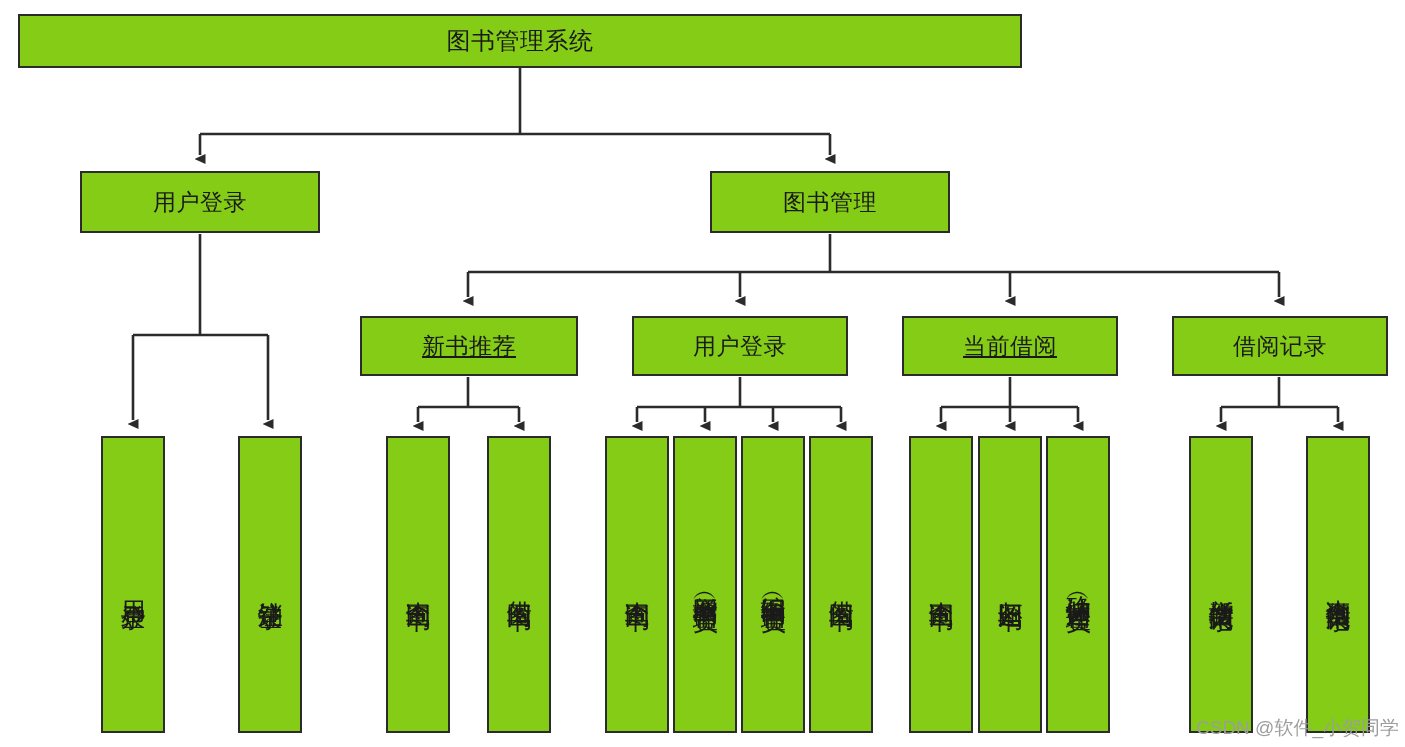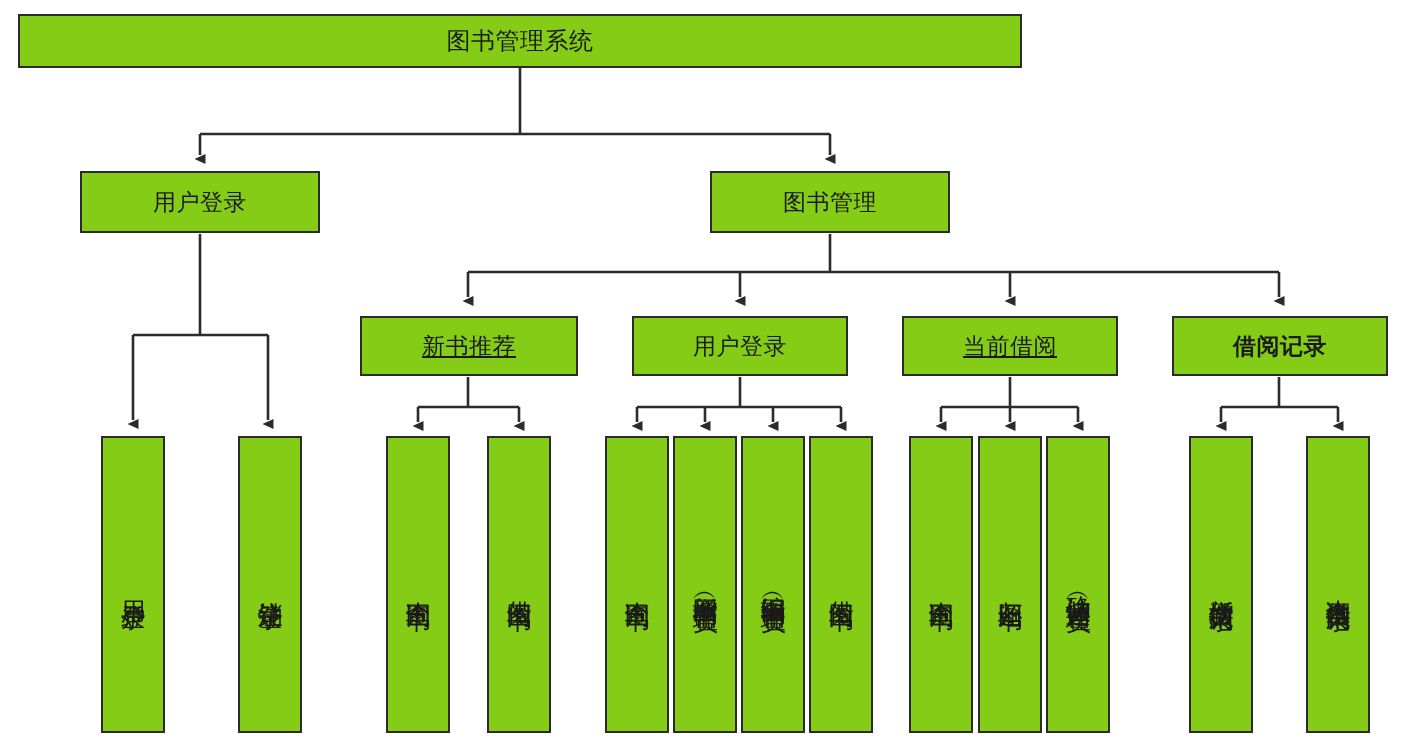--- a/index.html
+++ b/index.html
@@ -142,21 +142,21 @@
 
   <div class="node horiz" style="left:360px; top:316px; width:218px; height:60px;text-decoration:underline;">
     <span class="label">新书推荐</span>
   </div>
   <div class="node horiz" style="left:632px; top:316px; width:216px; height:60px;">
     <span class="label">用户登录</span>
   </div>
   <div class="node horiz" style="left:902px; top:316px; width:216px; height:60px;text-decoration:underline;">
     <span class="label">当前借阅</span>
   </div>
-  <div class="node horiz" style="left:1172px; top:316px; width:216px; height:60px;font-weight:bold;">
+  <div class="node horiz" style="left:1172px; top:316px; width:216px; height:60px;">
     <span class="label">借阅记录</span>
   </div>
 
   <div class="node vert" style="left:101px; top:436px; width:64px; height:297px;">
     <span class="label">用户登录</span>
   </div>
   <div class="node vert" style="left:238px; top:436px; width:64px; height:297px;">
     <span class="label">注销登录</span>
   </div>
 
@@ -190,14 +190,15 @@
     <span class="label">确认归还（管理员）</span>
   </div>
 
   <div class="node vert" style="left:1189px; top:436px; width:64px; height:297px;">
     <span class="label">新增借阅记录</span>
   </div>
   <div class="node vert" style="left:1306px; top:436px; width:64px; height:297px;">
     <span class="label">查询借阅记录</span>
   </div>
 
+  <div class="watermark" style="left:1196px; top:715px;">CSDN @软件_小贺同学</div>
 
 </div>
 
 </body></html>

